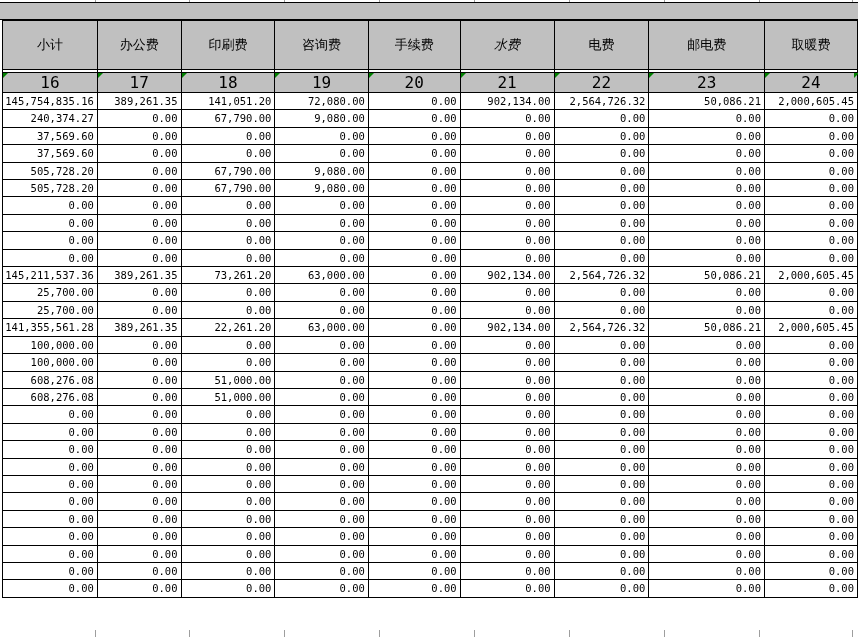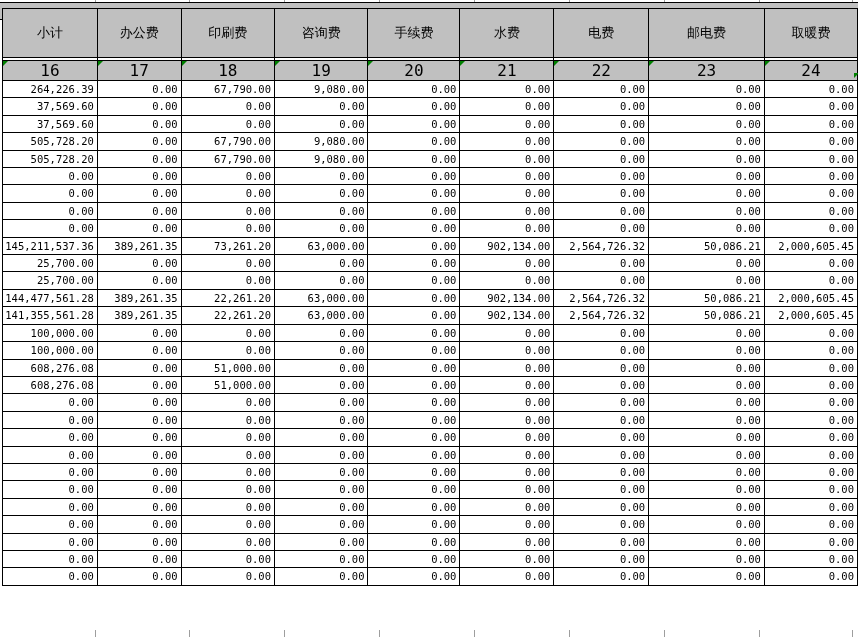--- a/index.html
+++ b/index.html
@@ -18,21 +18,21 @@
   .stub-row{position:absolute;left:2px;width:851px;display:flex;}
   .stub-row.top{top:0;height:2px;}
   .stub-row.bottom{top:630px;height:7px;}
   .stub-row .s{box-sizing:border-box;height:100%;border-right:1px solid var(--stub);}
   .title-band{
     position:absolute;left:0;top:2px;width:858px;height:18px;
     background:var(--fill);box-sizing:border-box;
     border-top:1px solid var(--border);border-bottom:1px solid var(--border);
   }
   table{
-    position:absolute;left:2px;top:8px;
+    position:absolute;left:2px;top:20px;
     border-collapse:collapse;table-layout:fixed;
   }
   th,td{
     border:1px solid var(--border);
     padding:0;box-sizing:content-box;
     overflow:hidden;white-space:nowrap;
   }
   th.hdr{
     height:48px;background:var(--fill);
     font-weight:normal;font-size:13px;text-align:center;
@@ -76,21 +76,21 @@
   <div class="title-band"></div>
 
   <table>
     <thead>
       <tr>
           <th class="hdr" style="width: 94px;">小计</th>
           <th class="hdr" style="width: 84px;">办公费</th>
           <th class="hdr" style="width: 95px;">印刷费</th>
           <th class="hdr" style="width: 95px; margin-left: 15px;">咨询费</th>
           <th class="hdr" style="width: 95px; margin-top: 31px;">手续费</th>
-          <th class="hdr" style="width: 95px;">水费</th>
+          <th class="hdr" style="width: 95px; font-style: italic;">水费</th>
           <th class="hdr" style="width: 95px;">电费</th>
           <th class="hdr" style="width: 119px;">邮电费</th>
           <th class="hdr" style="width: 93px;">取暖费</th>
         </tr>
       <tr class="gap">
           <td></td>
           <td></td>
           <td></td>
           <td></td>
           <td></td>
@@ -106,21 +106,32 @@
           <td class="idx"><span class="tri"></span><span>19</span></td>
           <td class="idx"><span class="tri"></span><span>20</span></td>
           <td class="idx"><span class="tri"></span><span>21</span></td>
           <td class="idx"><span class="tri"></span><span>22</span></td>
           <td class="idx"><span class="tri"></span><span>23</span></td>
           <td class="idx"><span class="tri"></span><span>24</span></td>
         </tr>
     </thead>
     <tbody>
         <tr>
-          <td>264,226.39</td>
+          <td>145,754,835.16</td>
+          <td>389,261.35</td>
+          <td>141,051.20</td>
+          <td>72,080.00</td>
+          <td>0.00</td>
+          <td>902,134.00</td>
+          <td>2,564,726.32</td>
+          <td>50,086.21</td>
+          <td>2,000,605.45</td>
+        </tr>
+        <tr>
+          <td>240,374.27</td>
           <td>0.00</td>
           <td>67,790.00</td>
           <td>9,080.00</td>
           <td>0.00</td>
           <td>0.00</td>
           <td>0.00</td>
           <td>0.00</td>
           <td>0.00</td>
         </tr>
         <tr>
@@ -236,31 +247,20 @@
         <tr>
           <td>25,700.00</td>
           <td>0.00</td>
           <td>0.00</td>
           <td>0.00</td>
           <td>0.00</td>
           <td>0.00</td>
           <td>0.00</td>
           <td>0.00</td>
           <td>0.00</td>
-        </tr>
-        <tr>
-          <td>144,477,561.28</td>
-          <td>389,261.35</td>
-          <td>22,261.20</td>
-          <td>63,000.00</td>
-          <td>0.00</td>
-          <td>902,134.00</td>
-          <td>2,564,726.32</td>
-          <td>50,086.21</td>
-          <td>2,000,605.45</td>
         </tr>
         <tr>
           <td>141,355,561.28</td>
           <td>389,261.35</td>
           <td>22,261.20</td>
           <td>63,000.00</td>
           <td>0.00</td>
           <td>902,134.00</td>
           <td>2,564,726.32</td>
           <td>50,086.21</td>

